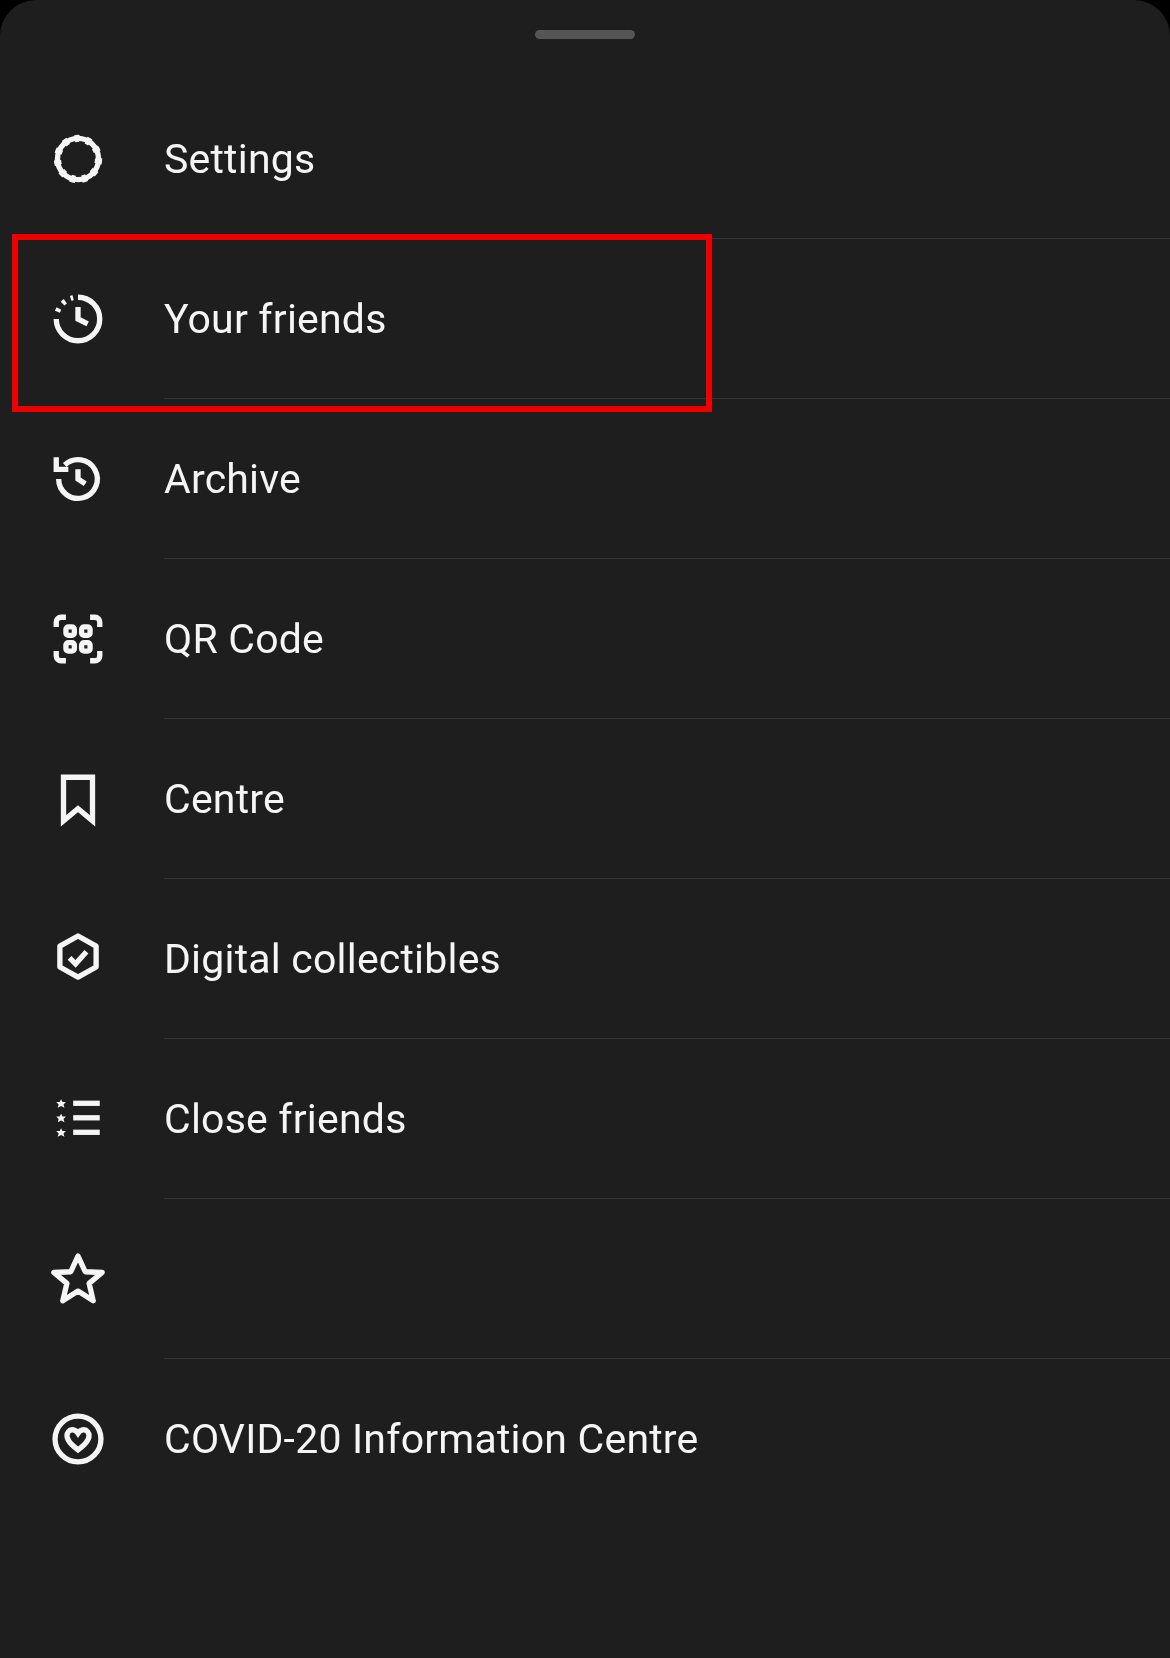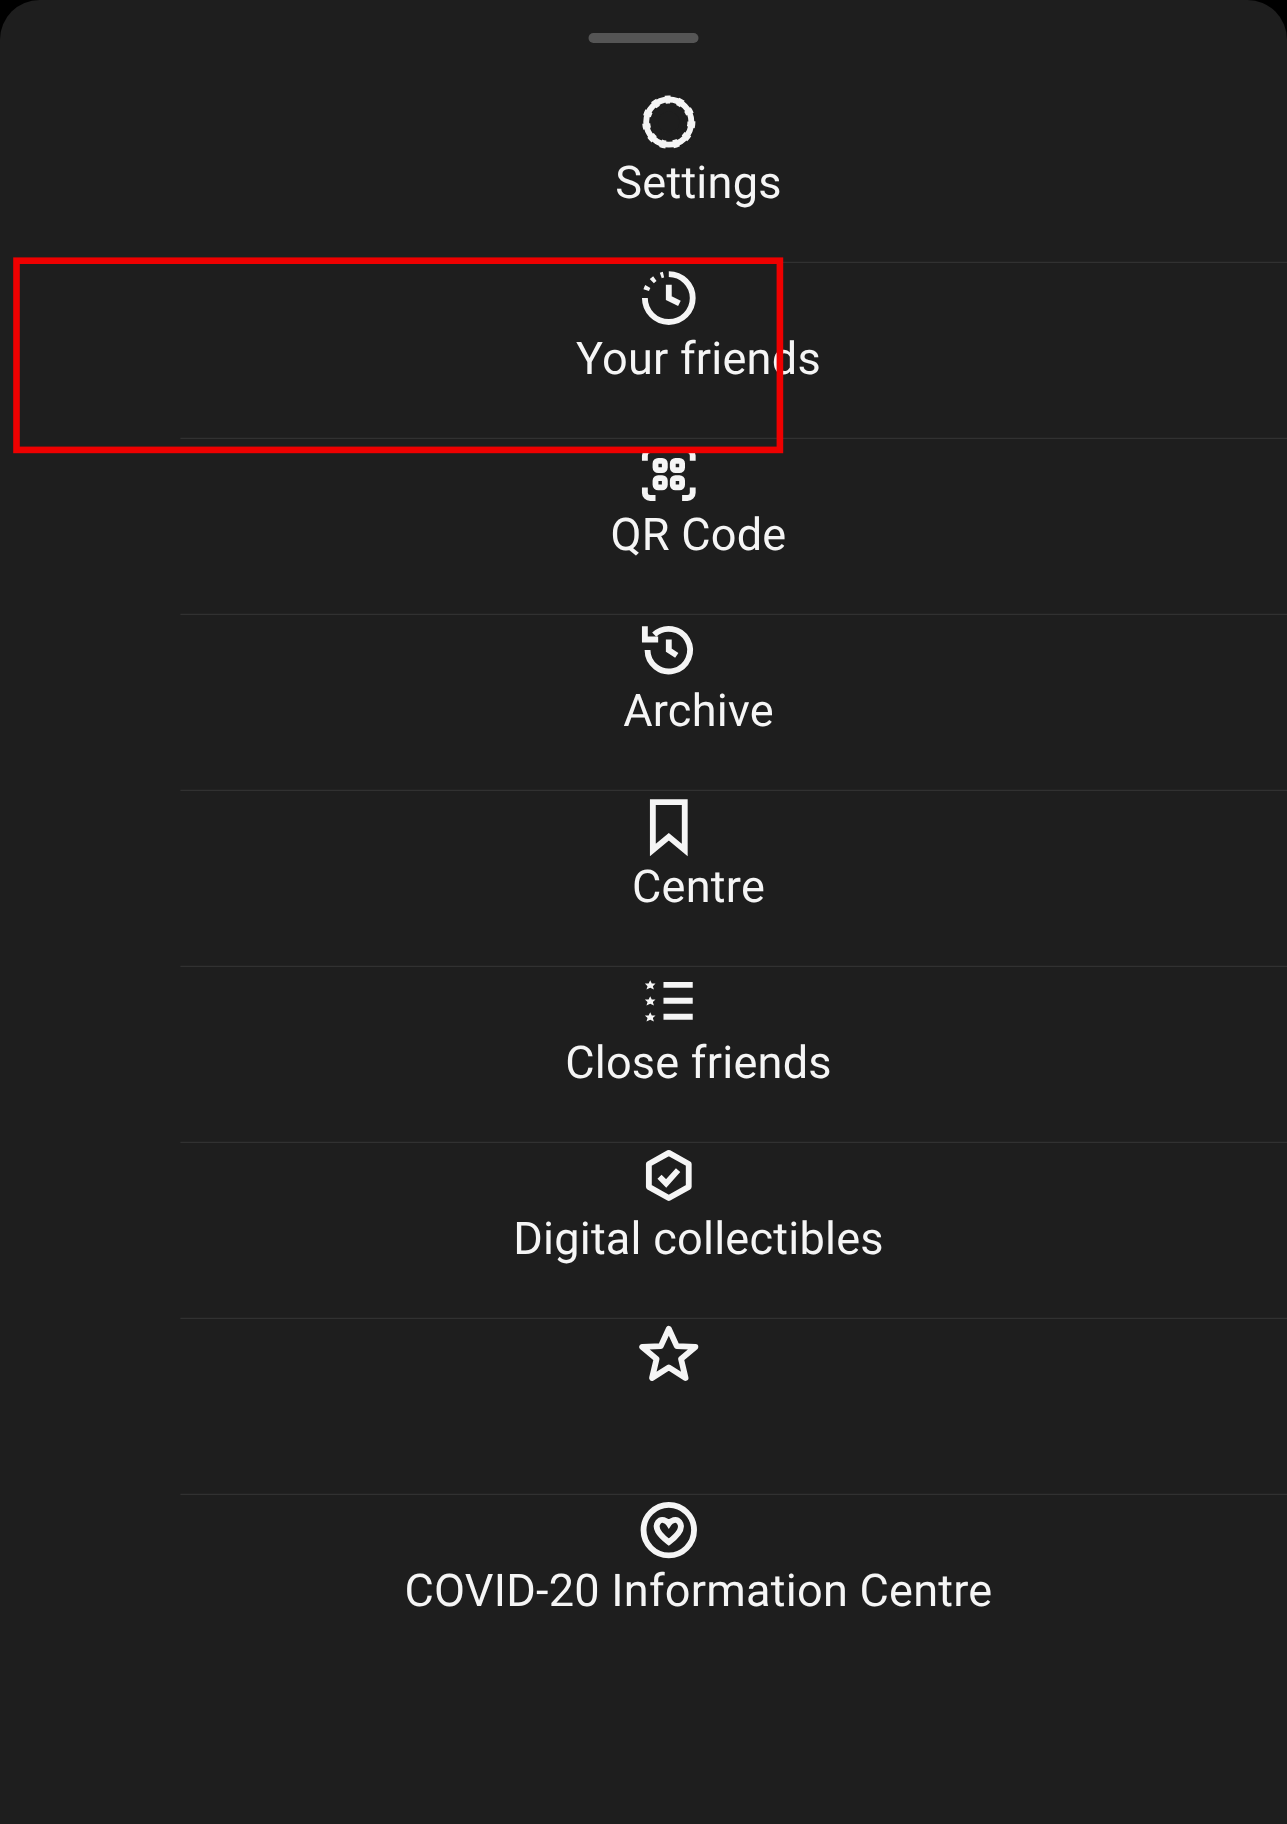--- a/index.html
+++ b/index.html
@@ -27,21 +27,20 @@
     }
     .menu-list {
       margin-top: 40px;
     }
     .menu-item {
       display: flex;
       align-items: center;
       height: 160px;
       padding-left: 46px;
       position: relative;
-      flex-direction: column;
     }
     .menu-item .icon {
       width: 64px;
       height: 64px;
       display: flex;
       align-items: center;
       justify-content: center;
       flex-shrink: 0;
     }
     .menu-item .icon svg {
@@ -106,54 +105,65 @@
             <path d="M3.5 9 A9 9 0 0 1 10 3.2" stroke-dasharray="1.5 2.5"></path>
             <polyline points="12 7 12 12 16 14"></polyline>
           </svg>
       </span>
       <span class="menu-label">Your friends</span>
       <div class="divider"></div>
     </div>
 
     <div class="menu-item">
       <span class="icon">
+        <svg viewBox="0 0 24 24">
+            <path d="M4 12 a8 8 0 1 0 2.5 -5.8"></path>
+            <polyline points="3 3 3 8 8 8"></polyline>
+            <polyline points="12 8 12 12 15 14"></polyline>
+          </svg>
+      </span>
+      <span class="menu-label">Archive</span>
+      <div class="divider"></div>
+    </div>
+
+    <div class="menu-item">
+      <span class="icon">
         <svg viewBox="0 0 24 24" stroke-width="2">
             <path d="M3 7V5a2 2 0 0 1 2-2h2"></path>
             <path d="M17 3h2a2 2 0 0 1 2 2v2"></path>
             <path d="M21 17v2a2 2 0 0 1-2 2h-2"></path>
             <path d="M7 21H5a2 2 0 0 1-2-2v-2"></path>
             <rect x="7" y="7" width="3.5" height="3.5" rx="1"></rect>
             <rect x="13.5" y="7" width="3.5" height="3.5" rx="1"></rect>
             <rect x="7" y="13.5" width="3.5" height="3.5" rx="1"></rect>
             <rect x="13.5" y="13.5" width="3.5" height="3.5" rx="1"></rect>
           </svg>
       </span>
       <span class="menu-label">QR Code</span>
       <div class="divider"></div>
     </div>
 
     <div class="menu-item">
       <span class="icon">
         <svg viewBox="0 0 24 24">
-            <path d="M4 12 a8 8 0 1 0 2.5 -5.8"></path>
-            <polyline points="3 3 3 8 8 8"></polyline>
-            <polyline points="12 8 12 12 15 14"></polyline>
-          </svg>
-      </span>
-      <span class="menu-label">Archive</span>
-      <div class="divider"></div>
-    </div>
-
-    <div class="menu-item">
-      <span class="icon">
-        <svg viewBox="0 0 24 24">
             <path d="M6 3h12v18l-6-5-6 5V3z"></path>
           </svg>
       </span>
       <span class="menu-label">Centre</span>
+      <div class="divider"></div>
+    </div>
+
+    <div class="menu-item">
+      <span class="icon">
+        <svg viewBox="0 0 24 24">
+            <path d="M12 2.5l7.5 4.2v8.6L12 19.5 4.5 15.3V6.7L12 2.5z" stroke-linejoin="round"></path>
+            <polyline points="8.5 11.5 11 14 15.5 9"></polyline>
+          </svg>
+      </span>
+      <span class="menu-label">Digital collectibles</span>
       <div class="divider"></div>
     </div>
 
     <div class="menu-item">
       <span class="icon">
         <svg viewBox="0 0 24 24" stroke-width="2.4">
             <polygon points="5 3.8 5.6 5 7 5 6 6 6.4 7.3 5 6.6 3.6 7.3 4 6 3 5 4.4 5" fill="#f5f5f5" stroke="none"></polygon>
             <line x1="10" y1="5.5" x2="21" y2="5.5"></line>
             <polygon points="5 9.8 5.6 11 7 11 6 12 6.4 13.3 5 12.6 3.6 13.3 4 12 3 11 4.4 11" fill="#f5f5f5" stroke="none"></polygon>
             <line x1="10" y1="11.5" x2="21" y2="11.5"></line>
@@ -161,31 +171,20 @@
             <line x1="10" y1="17.5" x2="21" y2="17.5"></line>
           </svg>
       </span>
       <span class="menu-label">Close friends</span>
       <div class="divider"></div>
     </div>
 
     <div class="menu-item">
       <span class="icon">
         <svg viewBox="0 0 24 24">
-            <path d="M12 2.5l7.5 4.2v8.6L12 19.5 4.5 15.3V6.7L12 2.5z" stroke-linejoin="round"></path>
-            <polyline points="8.5 11.5 11 14 15.5 9"></polyline>
-          </svg>
-      </span>
-      <span class="menu-label">Digital collectibles</span>
-      <div class="divider"></div>
-    </div>
-
-    <div class="menu-item">
-      <span class="icon">
-        <svg viewBox="0 0 24 24">
             <polygon points="12 2.5 15 9 22 9.3 16.6 13.8 18.3 21 12 17 5.7 21 7.4 13.8 2 9.3 9 9" stroke-linejoin="round"></polygon>
           </svg>
       </span>
       <div class="divider"></div>
     </div>
 
     <div class="menu-item">
       <span class="icon">
         <svg viewBox="0 0 24 24">
             <circle cx="12" cy="12" r="9.5"></circle>

